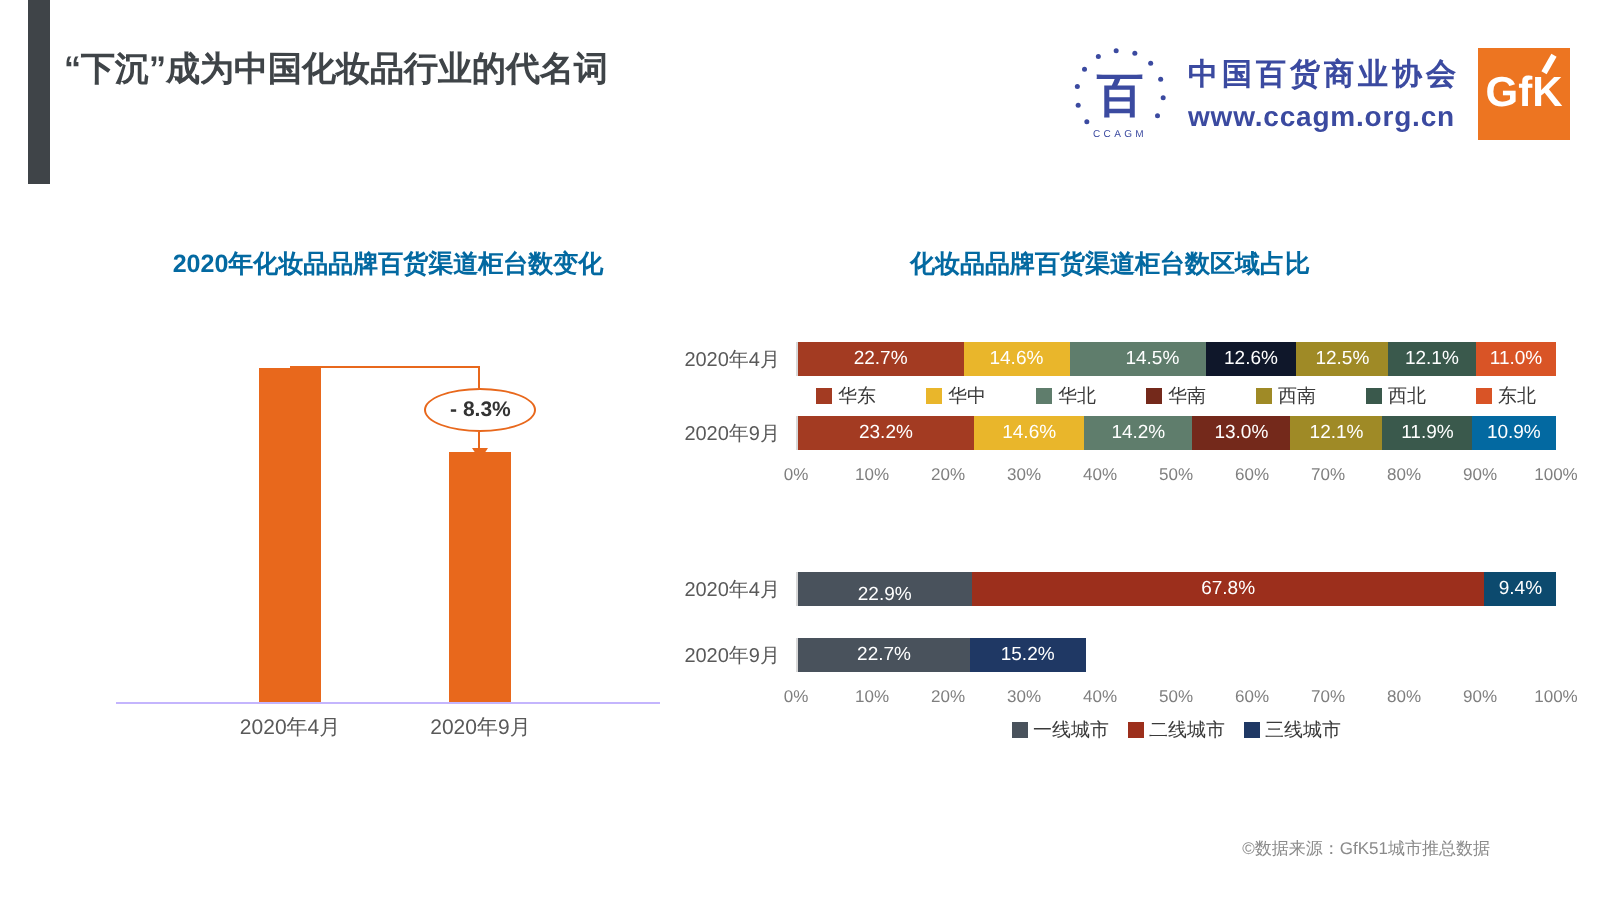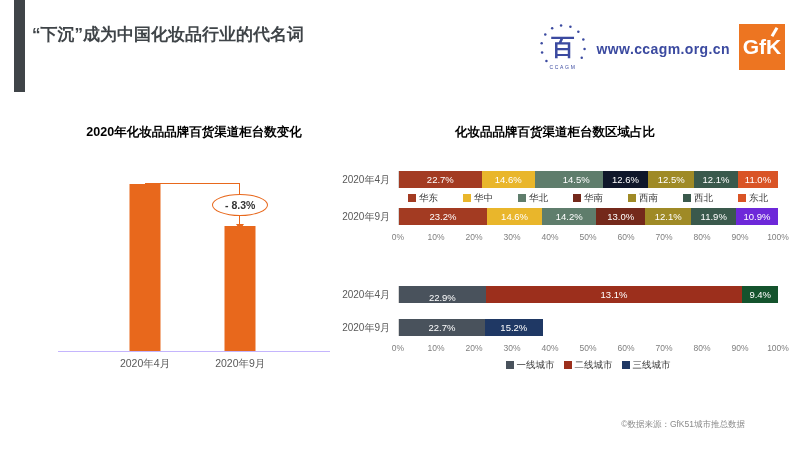--- a/index.html
+++ b/index.html
@@ -13,21 +13,21 @@
   .logos{position:absolute;right:15px;top:22px;display:flex;align-items:center;gap:9px;}
   .emblem{width:50px;height:50px;}
   .assoc{color:#3B4AA0;text-align:left;}
   .assoc-name{font-size:15px;font-weight:bold;letter-spacing:2px;font-family:"Liberation Serif", serif;}
   .assoc-url{font-size:14px;font-weight:bold;letter-spacing:.4px;margin-top:3px;}
   .gfk-box{width:46px;height:46px;background:#ED7521;position:relative;display:flex;align-items:center;justify-content:center;}
   .gfk-box .gfk-text{color:#fff;font-size:21px;font-weight:bold;letter-spacing:0;}
   .gfk-accent{position:absolute;top:3px;right:9px;width:3px;height:10px;background:#fff;transform:rotate(30deg);}
   
   .left-chart{position:absolute;left:58px;top:116px;width:272px;}
-  .chart-title{margin-top:8px;font-size:12.5px;font-weight:bold;color:#000000;text-align:center;}
+  .chart-title{margin-top:8px;font-size:12.5px;font-weight:bold;color:#0369a1;text-align:center;}
   .lc-plot{position:relative;height:196px;margin-top:14px;border-bottom:1px solid #c4b5fd;}
   .vbar{position:absolute;bottom:0;width:31px;transform:translateX(-50%);background:#E8681C;}
   .ann-h{position:absolute;top:28px;left:32%;width:35%;height:0;border-top:1.5px solid #E8681C;}
   .ann-v{position:absolute;top:28px;left:calc(67% - 1px);width:0;height:11px;border-left:1.5px solid #E8681C;}
   .ann-oval{position:absolute;top:39px;left:67%;transform:translateX(-50%);width:54px;height:20px;
     border:1.5px solid #E8681C;border-radius:50%;background:#fff;display:flex;align-items:center;justify-content:center;
     font-size:10.5px;font-weight:bold;color:#333;z-index:2;}
   .ann-arrow-line{position:absolute;top:61px;left:calc(67% - 1px);width:0;height:8px;border-left:1.5px solid #E8681C;}
   .ann-arrow-head{position:absolute;top:69px;left:67%;transform:translateX(-50%);width:0;height:0;
     border-left:4px solid transparent;border-right:4px solid transparent;border-top:6px solid #E8681C;}
@@ -72,20 +72,21 @@
         <circle cx="38.9" cy="5.6" r="1.5"></circle>
         <circle cx="48.4" cy="11.6" r="1.5"></circle>
         <circle cx="54.4" cy="21.1" r="1.5"></circle>
         <circle cx="55.9" cy="32.3" r="1.5"></circle>
         <circle cx="52.5" cy="43.0" r="1.5"></circle>
       </g>
     <text x="30" y="40" text-anchor="middle" font-size="28" font-weight="bold" fill="#3B4AA0">百</text>
     <text x="30" y="56" text-anchor="middle" font-size="6" letter-spacing="2" fill="#3B4AA0">CCAGM</text>
   </svg>
   <div class="assoc">
+    <div class="assoc-name">中国百货商业协会</div>
     <div class="assoc-url">www.ccagm.org.cn</div>
   </div>
   <div class="gfk-box">
     <span class="gfk-text">GfK</span>
     <span class="gfk-accent"></span>
   </div>
 </div>
 
 <section class="left-chart">
   <div class="chart-title">2020年化妆品品牌百货渠道柜台数变化</div>
@@ -178,21 +179,21 @@
           </div>
           <div class="seg" style="width: 13%; background: rgb(116, 41, 27);">
             <span>13.0%</span>
           </div>
           <div class="seg" style="width: 12.1%; background: rgb(159, 138, 38);">
             <span>12.1%</span>
           </div>
           <div class="seg" style="width: 11.9%; background: rgb(58, 89, 76);">
             <span>11.9%</span>
           </div>
-          <div class="seg" style="width: 10.9%; background: #6d28d9;">
+          <div class="seg" style="width: 10.9%; background: #0369a1;">
             <span>10.9%</span>
           </div>
         </div>
     </div>
     <div class="ticks" id="region-ticks">
         <span style="left: 0%;">0%</span>
         <span style="left: 10%;">10%</span>
         <span style="left: 20%;">20%</span>
         <span style="left: 30%;">30%</span>
         <span style="left: 40%;">40%</span>
@@ -206,23 +207,23 @@
   </div>
 
   <div class="rows gap-city">
     <div class="crow">
       <span class="rlabel">2020年4月</span>
       <div class="rbar" id="city-row-0">
           <div class="seg" style="width: 22.9%; background: rgb(73, 82, 92); align-items: flex-end;">
             <span>22.9%</span>
           </div>
           <div class="seg" style="width: 67.8%; background: rgb(156, 47, 28);">
-            <span>13.1%</span>
-          </div>
-          <div class="seg" style="width: 9.4%; background: #14532d;">
+            <span>67.8%</span>
+          </div>
+          <div class="seg" style="width: 9.4%; background: #0c4a6e;">
             <span>9.4%</span>
           </div>
         </div>
     </div>
     <div class="crow gap-row">
       <span class="rlabel">2020年9月</span>
       <div class="rbar" id="city-row-1">
           <div class="seg" style="width: 22.7%; background: rgb(73, 82, 92);">
             <span>22.7%</span>
           </div>

